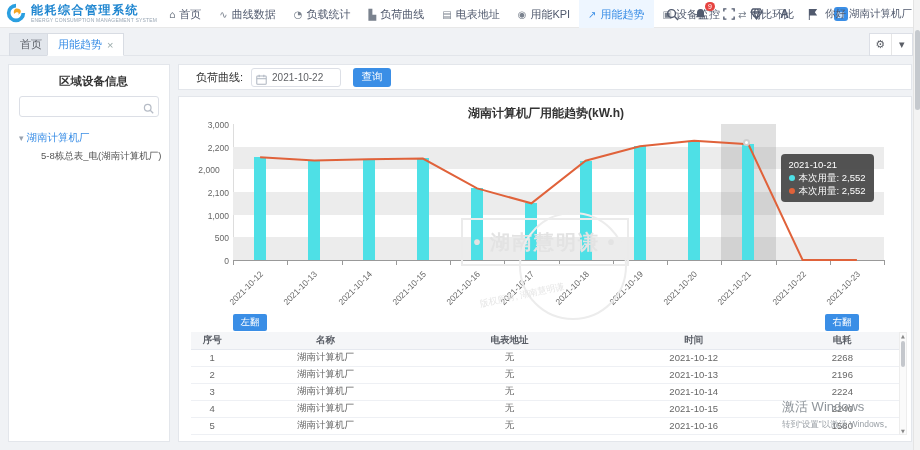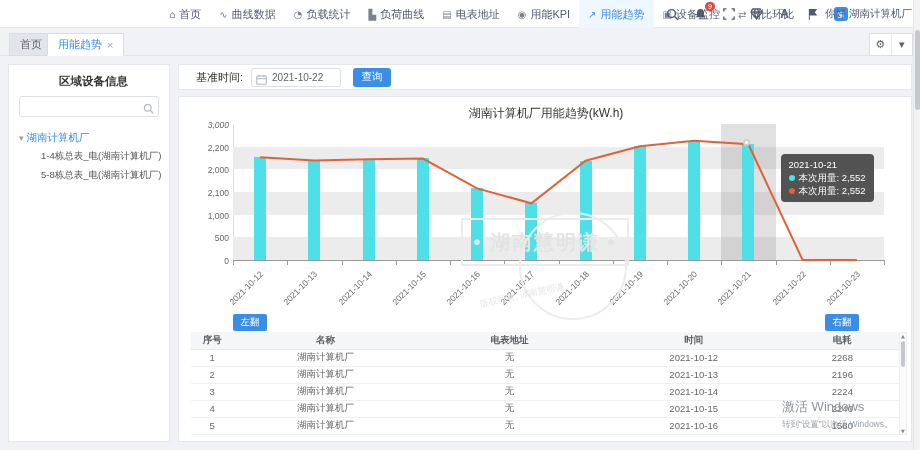--- a/index.html
+++ b/index.html
@@ -53,21 +53,21 @@
   
   #querybar { left:178px; top:64px; width:734px; height:26px; display:flex; align-items:center; }
   #query-label { margin-left:17px; font-size:11px; color:#333; }
   #date-wrap { position:relative; margin-left:8px; }
   #date-wrap input { width:90px; height:19px; border:1px solid #dcdfe6; border-radius:3px; font-size:10px; color:#606266; padding:0 4px 0 20px; outline:none; }
   #date-wrap .cal { position:absolute; left:5px; top:4px; color:#aeb5c0; }
   #query-btn { margin-left:12px; width:38px; height:19px; background:#3a8ee6; border:none; border-radius:3px; color:#fff; font-size:10.5px; cursor:pointer; }
 
   
   #mainpanel { left:178px; top:96px; width:734px; height:346px; }
-  #chart-title { position:absolute; left:0; top:8px; width:734px; text-align:center; font-size:12px; font-weight:normal; color:#333; }
+  #chart-title { position:absolute; left:0; top:8px; width:734px; text-align:center; font-size:12px; font-weight:bold; color:#333; }
   #plot { position:absolute; left:54px; top:27px; width:651px; height:136px; }
   .band { position:absolute; left:0; width:651px; background:#ececec; }
   .ylab { position:absolute; left:10px; width:40px; text-align:right; font-size:8.5px; color:#666; }
   .bar { position:absolute; bottom:0; width:12px; }
   #lineSvg { position:absolute; left:0; top:0; overflow:visible; }
   #axis-x { position:absolute; left:54px; top:163px; width:652px; height:1px; background:#999; }
   #axis-y { position:absolute; left:54px; top:27px; width:1px; height:136px; background:#ddd; }
   .xtick { position:absolute; top:164px; width:1px; height:4px; background:#999; }
   .xlab { position:absolute; width:60px; text-align:right; font-size:8.5px; color:#666; transform:rotate(-45deg); transform-origin:right top; white-space:nowrap; }
   #hl-band { position:absolute; top:0; height:136px; background:rgba(120,120,120,.22); }
@@ -98,20 +98,30 @@
   #winwm div:last-child { font-size:8.5px; margin-top:3px; color:#9aa0a6; }
   #pagescroll { right:0; top:0; width:7px; height:450px; background:#f3f3f3; border-left:1px solid #e4e4e4; z-index:30; }
   #pagescroll .thumb { position:absolute; left:1px; top:30px; width:5px; height:80px; background:#c5c9ce; border-radius:3px; }
 </style>
 </head>
 <body>
 
 <div id="app">
 
   <div id="topbar" class="abs">
+    <div id="logo" class="abs">
+      <svg width="22" height="22" viewBox="0 0 24 24">
+        <path d="M12 2 A10 10 0 1 0 22 12 L18 12 A6 6 0 1 1 12 6 Z" fill="#2b9fe0"></path>
+        <path d="M13 7 C18 7 19 12 14 14 C17 11 12 10 10 13 C9 10 10 7 13 7 Z" fill="#f5a623"></path>
+      </svg>
+      <div id="logo-text">
+        <div id="logo-title">能耗综合管理系统</div>
+        <div id="logo-sub">ENERGY CONSUMPTION MANAGEMENT SYSTEM</div>
+      </div>
+    </div>
     <div id="nav" class="abs">
         <div class="nav-item">
           <span class="ico">⌂</span>
           <span>首页</span>
         </div>
         <div class="nav-item">
           <span class="ico">∿</span>
           <span>曲线数据</span>
         </div>
         <div class="nav-item">
@@ -205,51 +215,50 @@
             <line x1="9.2" y1="9.2" x2="13" y2="13"></line>
           </svg>
       </span>
     </div>
     <div id="tree">
       <div id="tree-parent">
         <span class="ico">▾</span>
         <span>湖南计算机厂</span>
       </div>
       <div id="tree-children">
-          <div class="tree-child">1-4栋总表_电(湖南计算机厂)</div>
           <div class="tree-child">5-8栋总表_电(湖南计算机厂)</div>
         </div>
     </div>
   </div>
 
   <div id="querybar" class="abs panel">
-    <span id="query-label">基准时间:</span>
+    <span id="query-label">负荷曲线:</span>
     <div id="date-wrap">
       <span class="cal">
         <svg width="11" height="11" viewBox="0 0 14 14" fill="none" stroke="#aeb5c0" stroke-width="1.3">
             <rect x="1" y="2.5" width="12" height="10.5" rx="1"></rect>
             <line x1="1" y1="6" x2="13" y2="6"></line>
             <line x1="4" y1="1" x2="4" y2="4"></line>
             <line x1="10" y1="1" x2="10" y2="4"></line>
           </svg>
       </span>
       <input type="text" value="2021-10-22" style="">
     </div>
     <button id="query-btn">查询</button>
   </div>
 
   <div id="mainpanel" class="abs panel">
     <div id="chart-title">湖南计算机厂用能趋势(kW.h)</div>
 
     <div id="axis-y"></div>
     <div id="axis-x"></div>
     <div id="ylabels">
-        <span class="ylab abs" style="top: 23px; font-style: italic;">3,000</span>
+        <span class="ylab abs" style="top: 23px;">3,000</span>
         <span class="ylab abs" style="top: 45.6667px;">2,200</span>
-        <span class="ylab abs" style="top: 68.3333px;">2,000</span>
+        <span class="ylab abs" style="top: 68.3333px; text-align: center;">2,000</span>
         <span class="ylab abs" style="top: 91px;">2,100</span>
         <span class="ylab abs" style="top: 113.667px;">1,000</span>
         <span class="ylab abs" style="top: 136.333px;">500</span>
         <span class="ylab abs" style="top: 159px;">0</span>
       </div>
     <div id="xticks">
         <div class="xtick" style="left: 54px;"></div>
         <div class="xtick" style="left: 108.25px;"></div>
         <div class="xtick" style="left: 162.5px;"></div>
         <div class="xtick" style="left: 216.75px;"></div>

